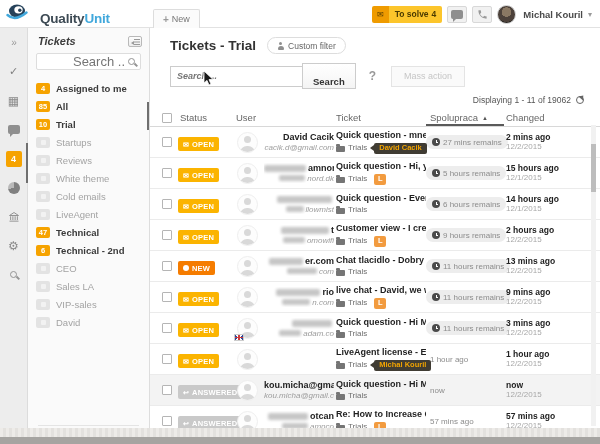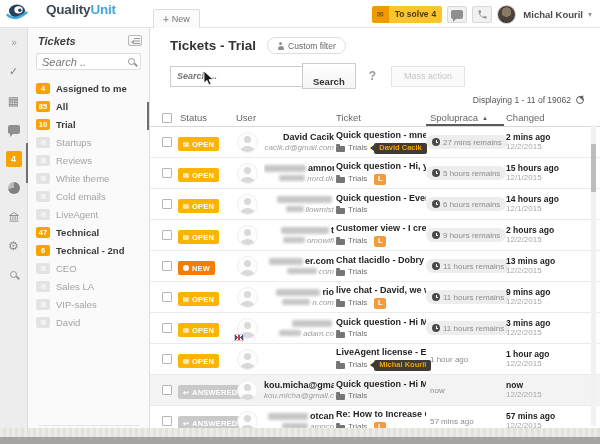--- a/index.html
+++ b/index.html
@@ -1,21 +1,21 @@
 <!DOCTYPE html>
 <html><head>
 <meta charset="utf-8">
 <style>
   * { margin:0; padding:0; box-sizing:border-box; }
   body { font-family:"Liberation Sans", sans-serif; }
   .screen { width:600px; height:444px; position:relative; overflow:hidden; background:#fff; }
 
   
   .topbar { height:28px; background:#fff; border-bottom:1px solid #e2e2e2; position:relative; display:flex; align-items:center; }
-  .brand { display:flex; align-items:flex-start; gap:18px; margin-left:6px; }
+  .brand { display:flex; align-items:flex-end; gap:12px; margin-left:6px; }
   .brand-name { font-size:13.5px; font-weight:bold; letter-spacing:-.2px; }
   .brand-q { color:#3d4a54; } .brand-u { color:#41a8dc; }
   .new-tab { position:absolute; left:153px; top:9px; height:19px; padding:0 9px; background:#fbfbfb; border:1px solid #ddd; border-bottom:none; border-radius:2px 2px 0 0; font-size:9px; color:#777; display:flex; align-items:center; gap:3px; }
   .new-plus { color:#9a9a9a; font-weight:bold; font-size:10px; }
   .top-right { position:absolute; right:8px; top:0; height:28px; display:flex; align-items:center; gap:5px; }
   .tosolve { display:flex; height:17px; border-radius:2px; overflow:hidden; cursor:pointer; }
   .tosolve-ico { width:17px; background:#ef9b00; color:#5d4100; font-size:8px; display:flex; align-items:center; justify-content:center; }
   .tosolve-txt { background:#fcc52b; color:#4a3a00; font-size:8.5px; font-weight:bold; display:flex; align-items:center; gap:3px; padding:0 6px; }
   .top-btn { width:20px; height:17px; background:#f1f1f1; border:1px solid #d8d8d8; border-radius:2px; display:flex; align-items:center; justify-content:center; }
   .user-avatar { width:19px; height:19px; border-radius:50%; background:radial-gradient(circle at 50% 36%, #8a7863 0 34%, #4c413a 35% 70%, #2e2a26 71%); border:1px solid #ccc; }
@@ -35,27 +35,27 @@
   .i-chat::after { content:""; position:absolute; left:2px; bottom:-3px; border-left:3px solid #8f8f8f; border-bottom:3px solid transparent; }
   .strip-count { width:16px; height:16px; background:#f6a300; border-radius:2px; color:#fff; font-size:9px; font-weight:bold; display:flex; align-items:center; justify-content:center; }
   .i-pie { width:12px; height:12px; border-radius:50%; background:conic-gradient(#808080 0 260deg, #b9b9b9 260deg 360deg); }
   .g-gear { font-size:12px; color:#8a8a8a; }
   .i-mag { width:7px; height:7px; border:1.4px solid #949494; border-radius:50%; position:relative; }
   .i-mag::after { content:""; position:absolute; width:4px; height:1.6px; background:#949494; transform:rotate(45deg); right:-3.5px; bottom:-2px; }
   .strip-rail { position:absolute; right:-1px; top:115px; width:2px; height:40px; background:#6f6f6f; }
 
   
   .sidebar { width:122px; background:#fafafa; border-right:1px solid #ddd; position:relative; display:flex; flex-direction:column; }
-  .side-head { display:flex; justify-content:space-between; align-items:flex-start; padding:7px 7px 0 10px; }
+  .side-head { display:flex; justify-content:space-between; align-items:flex-end; padding:7px 7px 0 10px; }
   .side-title { font-size:11px; font-weight:bold; font-style:italic; color:#3c3c3c; }
   .i-panel { width:14px; height:11px; border:1px solid #b9b9b9; border-radius:2px; background:linear-gradient(#fdfdfd,#ececec); position:relative; }
   .i-panel::before { content:""; position:absolute; left:5px; top:2px; width:6px; height:1px; background:#9a9a9a; box-shadow:0 2.5px 0 #9a9a9a, 0 5px 0 #9a9a9a; }
   .i-panel::after { content:""; position:absolute; left:1.5px; top:3.5px; border-right:3px solid #9a9a9a; border-top:2px solid transparent; border-bottom:2px solid transparent; }
   .side-search { margin:6px 8px 5px 8px; height:17px; background:#fff; border:1px solid #ddd; border-radius:2px; display:flex; align-items:center; padding:0 5px; gap:3px; }
-  .side-search input { flex:1; border:none; outline:none; font-size:11px; font-style:italic; color:#888; width:70px; background:transparent; font-family:"Liberation Sans",sans-serif; }
+  .side-search input { flex:1; border:none; outline:none; font-size:13px; color:#888; width:70px; background:transparent; font-family:"Liberation Sans",sans-serif;text-align:right; }
   .side-list { flex:1; padding-top:4px; }
   .side-item { height:18px; display:flex; align-items:center; gap:6px; padding-left:8px; cursor:pointer; }
   .side-badge { min-width:14px; height:11px; border-radius:2px; background:#f6a300; color:#fff; font-size:7.5px; font-weight:bold; display:flex; align-items:center; justify-content:center; padding:0 1px; }
   .side-item.inactive .side-badge { background:#e3e3e3; }
   .side-item.inactive .side-badge::before { content:""; width:5px; height:5px; background:#f2f2f2; border-radius:1px; }
   .side-label { font-size:9.5px; font-weight:bold; color:#3a3a3a; white-space:nowrap; }
   .side-item.inactive .side-label { color:#a3a3a3; font-weight:normal; }
   .side-divider { border-top:1px solid #e4e4e4; margin:6px 10px 0 10px; }
   .side-create { padding:7px 0 0 10px; font-size:9.5px; color:#555; cursor:pointer; display:flex; gap:4px; align-items:center; }
   .side-rail { position:absolute; right:0px; top:74px; width:2px; height:28px; background:#6f6f6f; }

